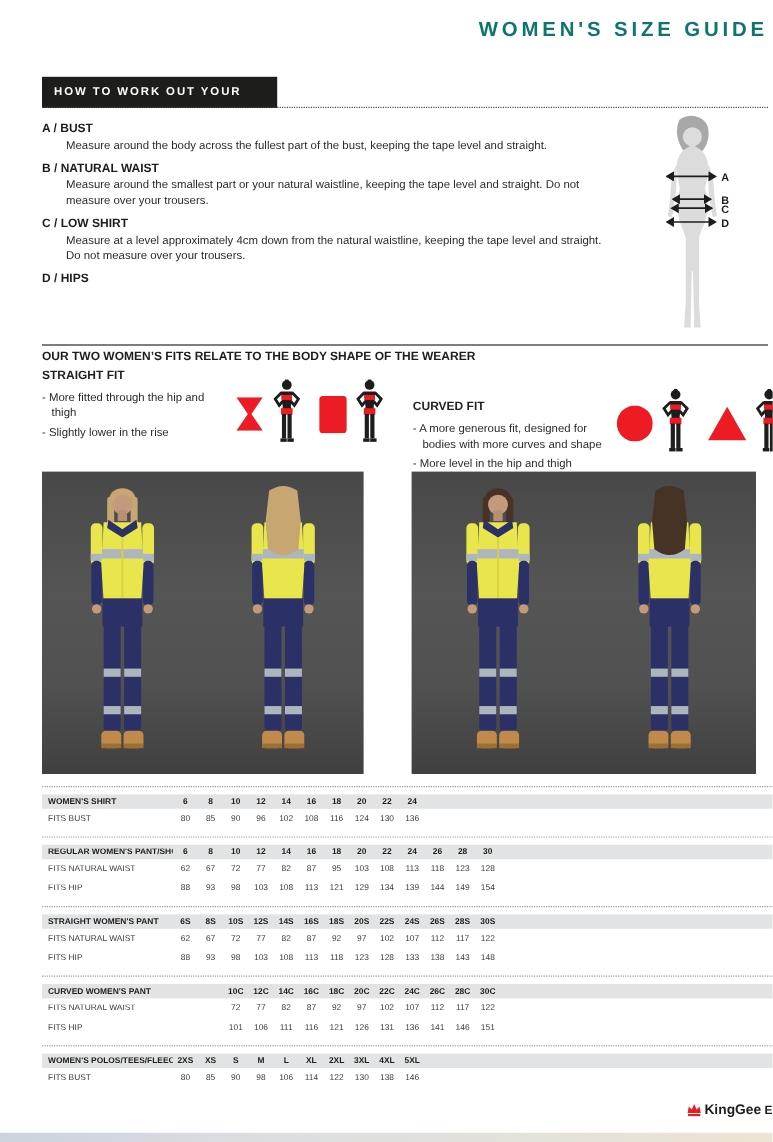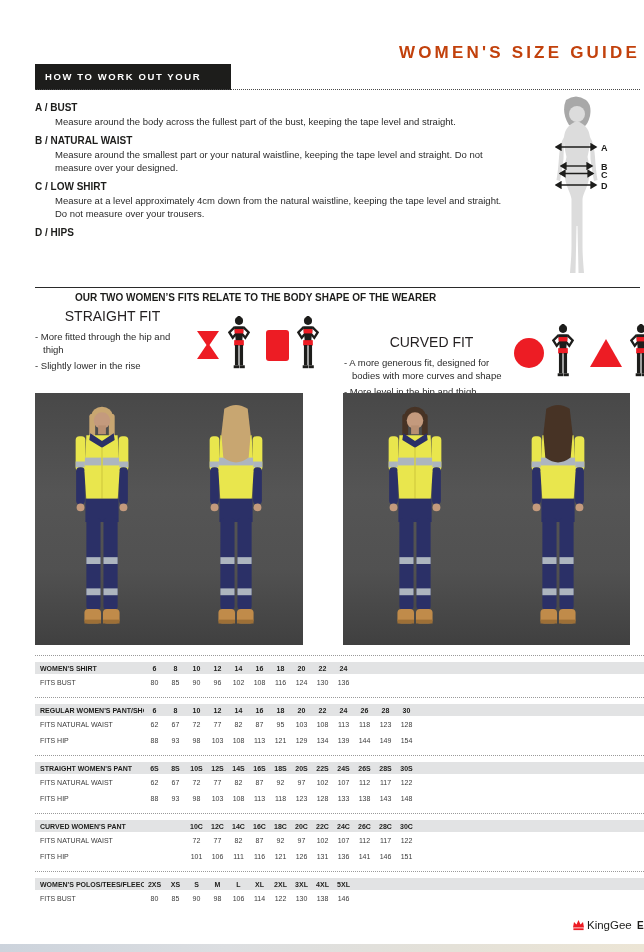--- a/index.html
+++ b/index.html
@@ -2,42 +2,42 @@
 <html><head>
 <meta charset="utf-8">
 <style>
   * { margin:0; padding:0; box-sizing:border-box; }
   html,body { background:#fff; }
   body { font-family:"Liberation Sans","DejaVu Sans",sans-serif; color:#231f20; }
   #page { position:relative; width:644px; height:952px; background:#fff; overflow:hidden; }
 
   
   .page-title { position:absolute; top:15px; right:4px; font-size:17px; font-weight:bold;
-    letter-spacing:3.2px; color:#c2410c; white-space:nowrap;margin-top:28px; }
+    letter-spacing:3.2px; color:#0f766e; white-space:nowrap; }
   .banner { position:absolute; left:35px; top:64px; width:196px; height:26px; background:#1d1d1b;
     color:#fff; font-size:9.5px; font-weight:bold; letter-spacing:1.6px; line-height:26px;
     padding-left:10px; }
   .banner-rule { position:absolute; left:35px; top:89px; width:605px; border-top:1px dotted #4a4a4a; }
 
   
   .measure-wrap { position:absolute; left:35px; top:102px; width:478px; }
   .m-section { margin-bottom:7px; }
   .m-heading { font-size:10px; font-weight:bold; color:#1d1d1b; margin-bottom:2px; }
   .m-text { font-size:9.5px; line-height:13px; color:#2a2a2a; padding-left:20px; }
 
   
   .silhouette-box { position:absolute; left:538px; top:96px; width:96px; height:190px; }
 
   
   .fits-rule { position:absolute; left:35px; top:287px; width:605px; border-top:1px solid #2a2a2a; }
-  .fits-heading { position:absolute; left:35px; top:292px; font-size:10px; font-weight:bold; color:#1d1d1b;margin-left:40px; }
+  .fits-heading { position:absolute; left:35px; top:292px; font-size:10px; font-weight:bold; color:#1d1d1b; }
   .fit-col { position:absolute; top:308px; }
   .fit-col.straight { left:35px; width:155px; }
   .fit-col.curved { left:344px; width:175px;margin-top:26px; }
-  .fit-title { font-size:14px; font-weight:normal; margin-bottom:7px;text-align:center; }
+  .fit-title { font-size:10px; font-weight:bold; margin-bottom:7px; }
   .bullet { font-size:9.5px; line-height:12.5px; padding-left:8px; text-indent:-8px; margin-bottom:4px; color:#2a2a2a; }
   .fit-icons { position:absolute; display:flex; align-items:flex-end; gap:12px; }
   .fit-icons.straight-icons { left:196px; top:316px; }
   .fit-icons.curved-icons { left:514px; top:324px; }
   .icon-pair { display:flex; align-items:center; gap:4px; }
 
   
   .photo { position:absolute; top:393px; height:252px;
     background:linear-gradient(180deg,#484848 0%,#555555 40%,#515151 70%,#404040 100%);
     display:flex; justify-content:space-around; align-items:flex-end; overflow:hidden; }
@@ -57,21 +57,21 @@
     white-space:nowrap; overflow:hidden; }
   .srow.head .cell-label { font-weight:bold; color:#1d1d1b; }
   .srow.data .cell-label { color:#3a3a3a; }
   .cell-val { width:21px; flex:none; text-align:center; font-size:7px; }
   .srow.head .cell-val { font-weight:bold; color:#1d1d1b; }
   .srow.data .cell-val { color:#3a3a3a; }
   .cell-fill { flex:1; }
 
   
   .brand { position:absolute; left:572px; top:919px; display:flex; align-items:center; gap:2px; }
-  .brand-text { font-size:11.5px; font-weight:400; color:#1d1d1b; letter-spacing:0; }
+  .brand-text { font-size:11.5px; font-weight:700; color:#1d1d1b; letter-spacing:0; }
   .edge-letter { position:absolute; left:637px; top:920px; font-size:10px; font-weight:bold; color:#1d1d1b; }
   .bottom-strip { position:absolute; left:0; bottom:0; width:644px; height:8px;
     background:linear-gradient(90deg,#ccd3dc 0%,#dcdee1 35%,#e4e1d8 70%,#ece5d5 100%); }
 </style>
 </head>
 <body>
 
 <svg width="0" height="0" style="position:absolute" aria-hidden="true">
   <defs>
     <marker id="arr-e" markerWidth="6" markerHeight="6" refX="4" refY="3" orient="auto">
@@ -161,21 +161,21 @@
   <div class="banner">HOW TO WORK OUT YOUR SIZE</div>
   <div class="banner-rule"></div>
 
   <div class="measure-wrap">
     <div class="m-section">
       <div class="m-heading">A / BUST</div>
       <div class="m-text">Measure around the body across the fullest part of the bust, keeping the tape level and straight.</div>
     </div>
     <div class="m-section">
       <div class="m-heading">B / NATURAL WAIST</div>
-      <div class="m-text">Measure around the smallest part or your natural waistline, keeping the tape level and straight. Do not measure over your designed.</div>
+      <div class="m-text">Measure around the smallest part or your natural waistline, keeping the tape level and straight. Do not measure over your trousers.</div>
     </div>
     <div class="m-section">
       <div class="m-heading">C / LOW SHIRT</div>
       <div class="m-text">Measure at a level approximately 4cm down from the natural waistline, keeping the tape level and straight. Do not measure over your trousers.</div>
     </div>
     <div class="m-section">
       <div class="m-heading">D / HIPS</div>
     </div>
   </div>
 

